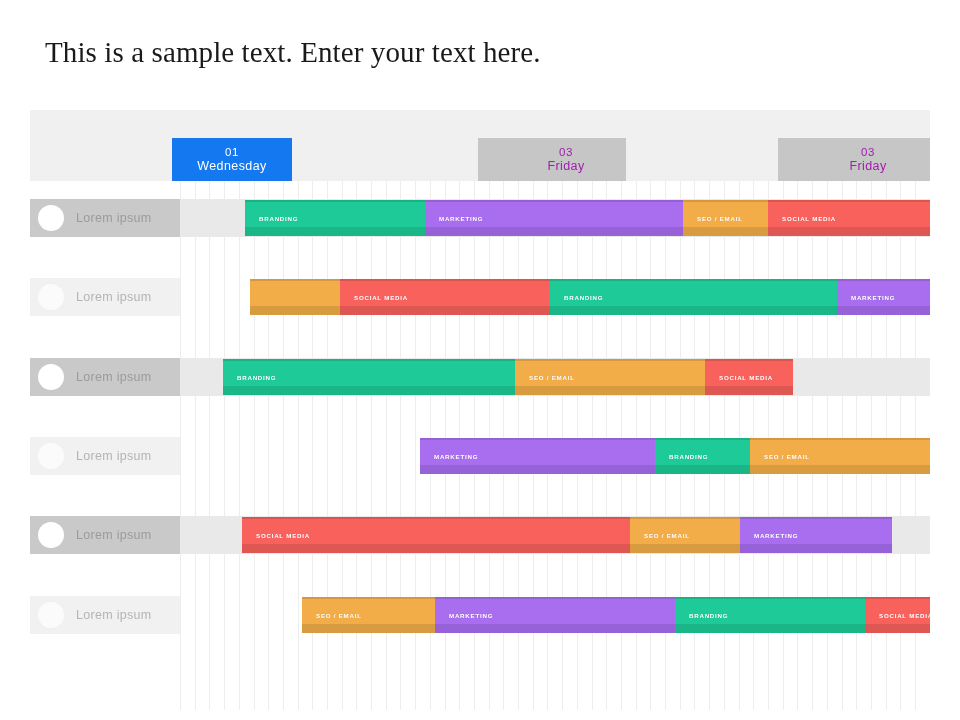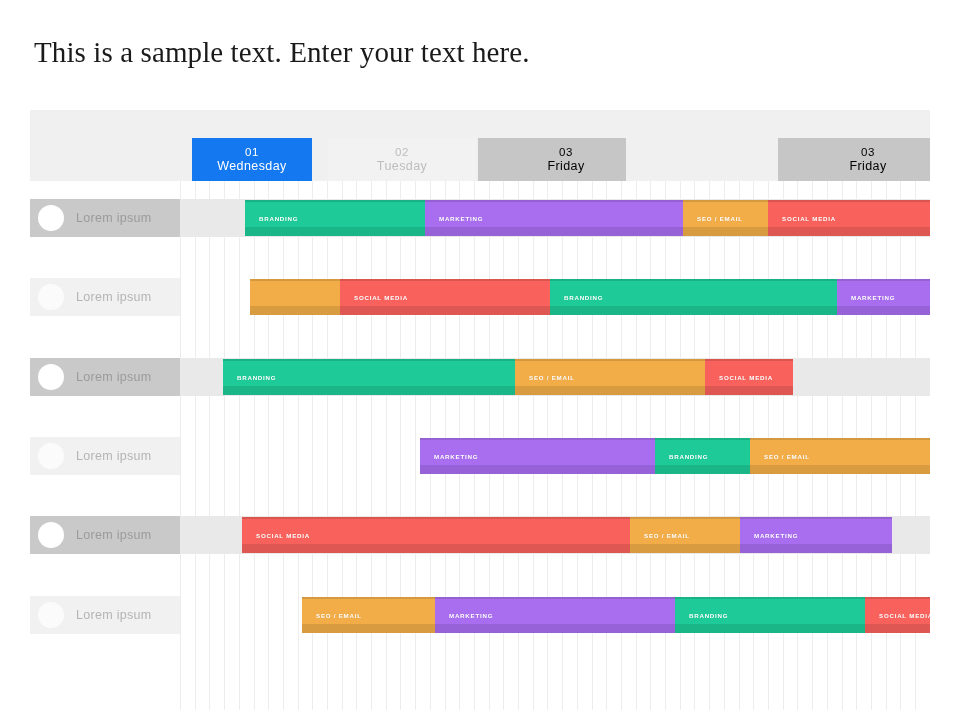--- a/index.html
+++ b/index.html
@@ -2,41 +2,41 @@
 <html><head>
 <meta charset="utf-8">
 <style>
   html,body{margin:0;padding:0;}
   body{
     width:960px;height:720px;background:#ffffff;
     font-family:"Liberation Sans", sans-serif;
     overflow:hidden;position:relative;
   }
   #page-title{
-    position:absolute;left:34px;top:36px;
+    position:absolute;left:45px;top:36px;
     font-family:"Liberation Serif", serif;
     font-size:29px;color:#1a1a1a;letter-spacing:.1px;white-space:nowrap;
   }
   #board{
     position:absolute;left:30px;top:110px;width:900px;height:600px;
     background:#ffffff;overflow:hidden;
   }
   
   #header-band{position:absolute;left:0;top:0;width:900px;height:28px;background:#f0f0f0;}
   #header-row{position:absolute;left:0;top:28px;width:900px;height:43px;background:#f0f0f0;}
   .day-cell{
     position:absolute;top:0;height:43px;box-sizing:border-box;
     display:flex;flex-direction:column;align-items:center;justify-content:center;
     line-height:1.12;
   }
   .day-num{font-size:11.5px;letter-spacing:.6px;}
   .day-name{font-size:12.5px;letter-spacing:.4px;}
   .day-active{background:#1478f0;color:#ffffff;}
   .day-light{background:#f2f2f2;color:#bdbdbd;}
-  .day-dark{background:#c6c6c6;color:#000000;padding-left:28px;}
+  .day-dark{background:#c6c6c6;color:#a21caf;padding-left:28px;}
   
   #sidebar{position:absolute;left:0;top:71px;width:150px;height:529px;background:#ffffff;}
   .side-row{position:absolute;left:0;width:150px;height:38px;display:flex;align-items:center;box-sizing:border-box;}
   .side-dark{background:#c9c9c9;}
   .side-lite{background:#f1f1f1;}
   .avatar{width:26px;height:26px;border-radius:50%;background:#ffffff;margin-left:8px;flex:0 0 auto;}
   .avatar-soft{background:#fbfbfb;}
   .side-label{margin-left:12px;font-size:12.5px;color:#9b9b9b;letter-spacing:.3px;}
   .side-label-lite{color:#b4b4b4;}
   
@@ -67,27 +67,23 @@
 </style>
 </head>
 <body>
 
 <div id="page-title">This is a sample text. Enter your text here.</div>
 
 <div id="board">
 
   <div id="header-band"></div>
   <div id="header-row">
-      <div class="day-cell day-active" style="left: 162px; width: 120px;">
+      <div class="day-cell day-active" style="left: 142px; width: 120px;">
         <div class="day-num">01</div>
         <div class="day-name">Wednesday</div>
-      </div>
-      <div class="day-cell day-light" style="left: 298px; width: 148px;">
-        <div class="day-num">02</div>
-        <div class="day-name">Tuesday</div>
       </div>
       <div class="day-cell day-dark" style="left: 448px; width: 148px;">
         <div class="day-num">03</div>
         <div class="day-name">Friday</div>
       </div>
       <div class="day-cell day-dark" style="left: 748px; width: 152px;">
         <div class="day-num">03</div>
         <div class="day-name">Friday</div>
       </div>
     </div>

